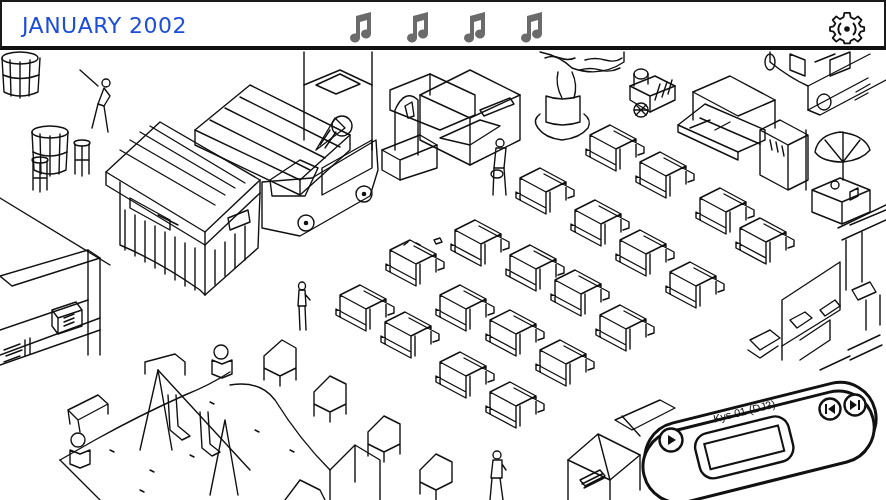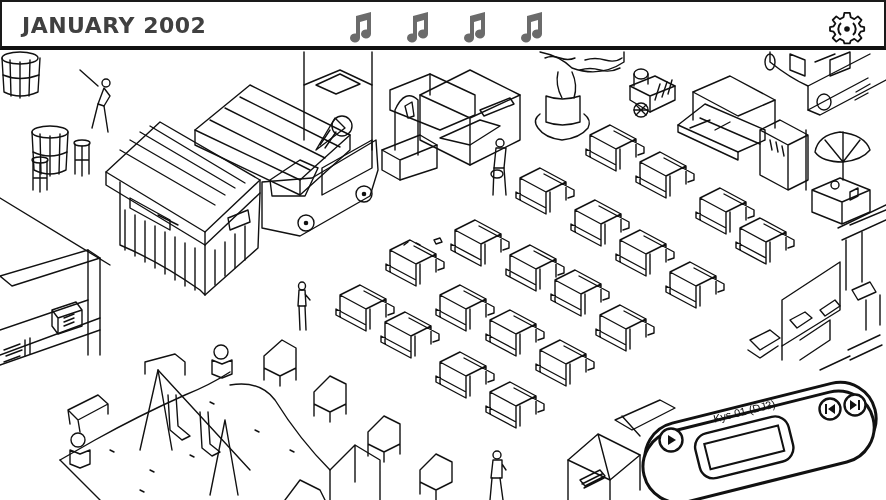--- a/index.html
+++ b/index.html
@@ -6,22 +6,22 @@
   html, body { width: 886px; height: 500px; overflow: hidden; background: #ffffff; }
   body { position: relative; font-family: "DejaVu Sans", sans-serif; }
 
   #header {
     position: absolute; left: 0; top: 0; width: 886px; height: 50px;
     background: #ffffff; border: 2px solid #1a1a1a; border-bottom: 4px solid #111;
     z-index: 10;
   }
   #title {
     position: absolute; left: 20px; top: 11px;
-    font-family: "DejaVu Sans", sans-serif; font-size: 22px; font-weight: 700;
-    letter-spacing: 0.5px; color: #404040; line-height: 26px;
+    font-family: "DejaVu Sans", sans-serif; font-size: 22px; font-weight: 400;
+    letter-spacing: 0.5px; color: #1d4ed8; line-height: 26px;
   }
   #notes { position: absolute; left: 344px; top: 8px; height: 34px; display: flex; gap: 29px; }
   .note { width: 28px; height: 34px; display: block; }
   #gear { position: absolute; left: 826px; top: 8px; width: 38px; height: 36px; cursor: pointer; }
 
   #scene { position: absolute; left: 0; top: 50px; width: 886px; height: 450px; overflow: hidden; background: #fff; }
   #scene svg { position: absolute; left: 0; top: 0; }
 
   #player {
     position: absolute; left: 636px; top: 372px; width: 250px; height: 128px; z-index: 5;

